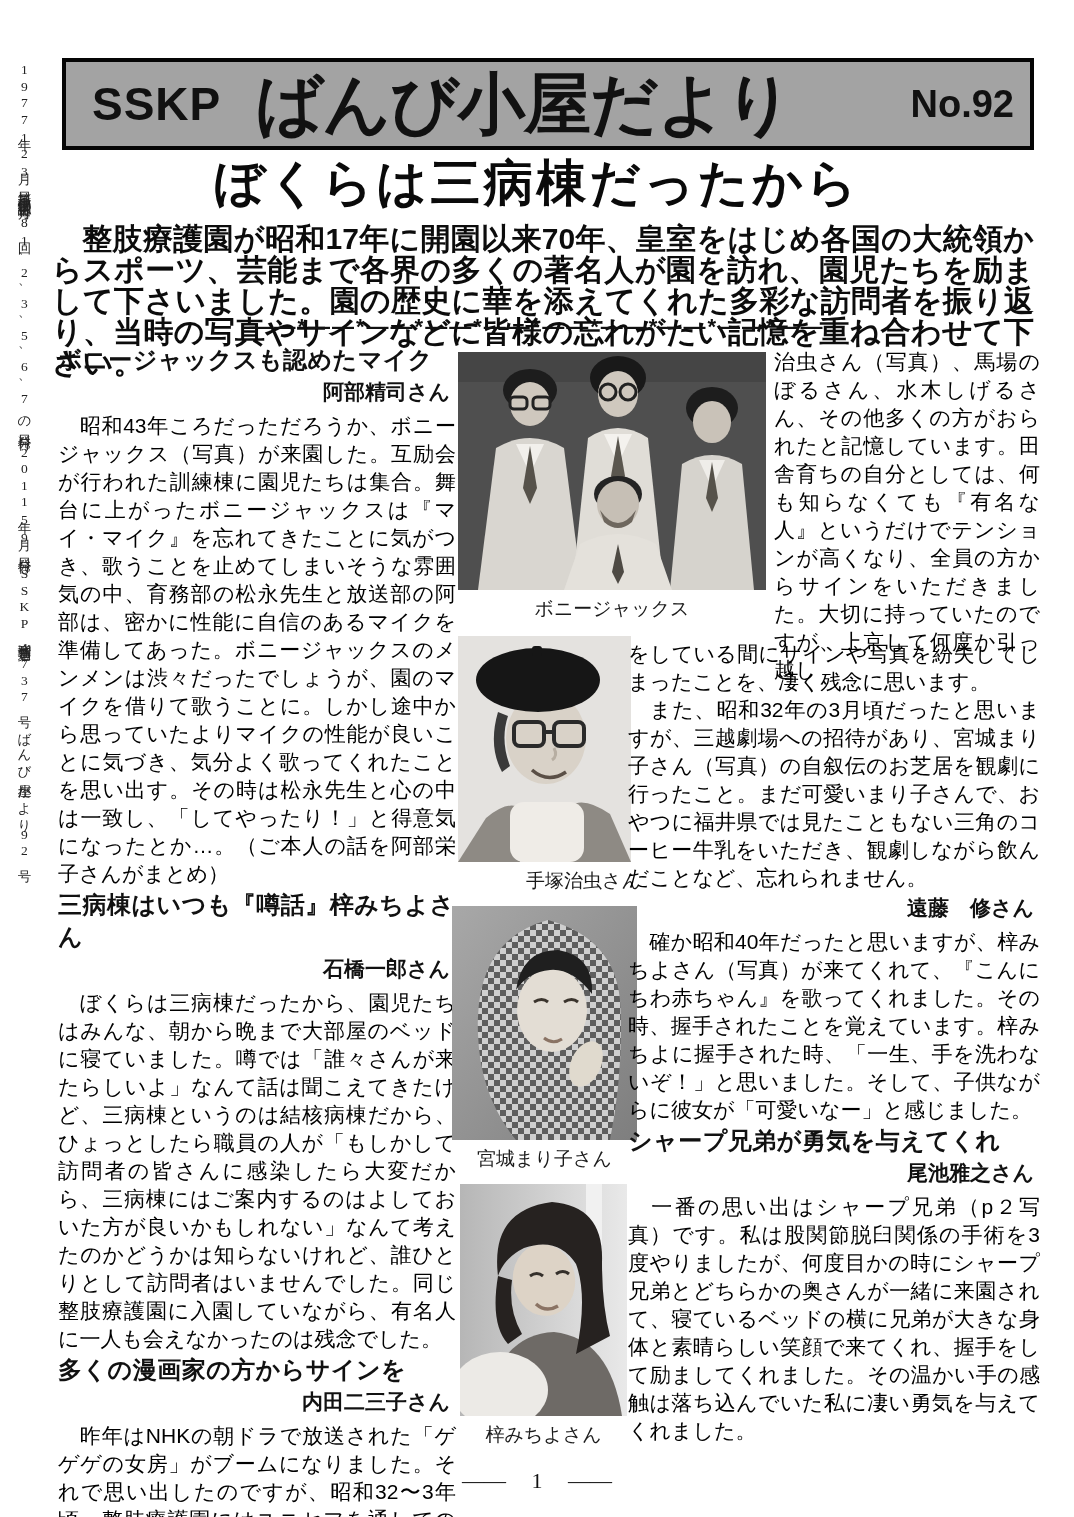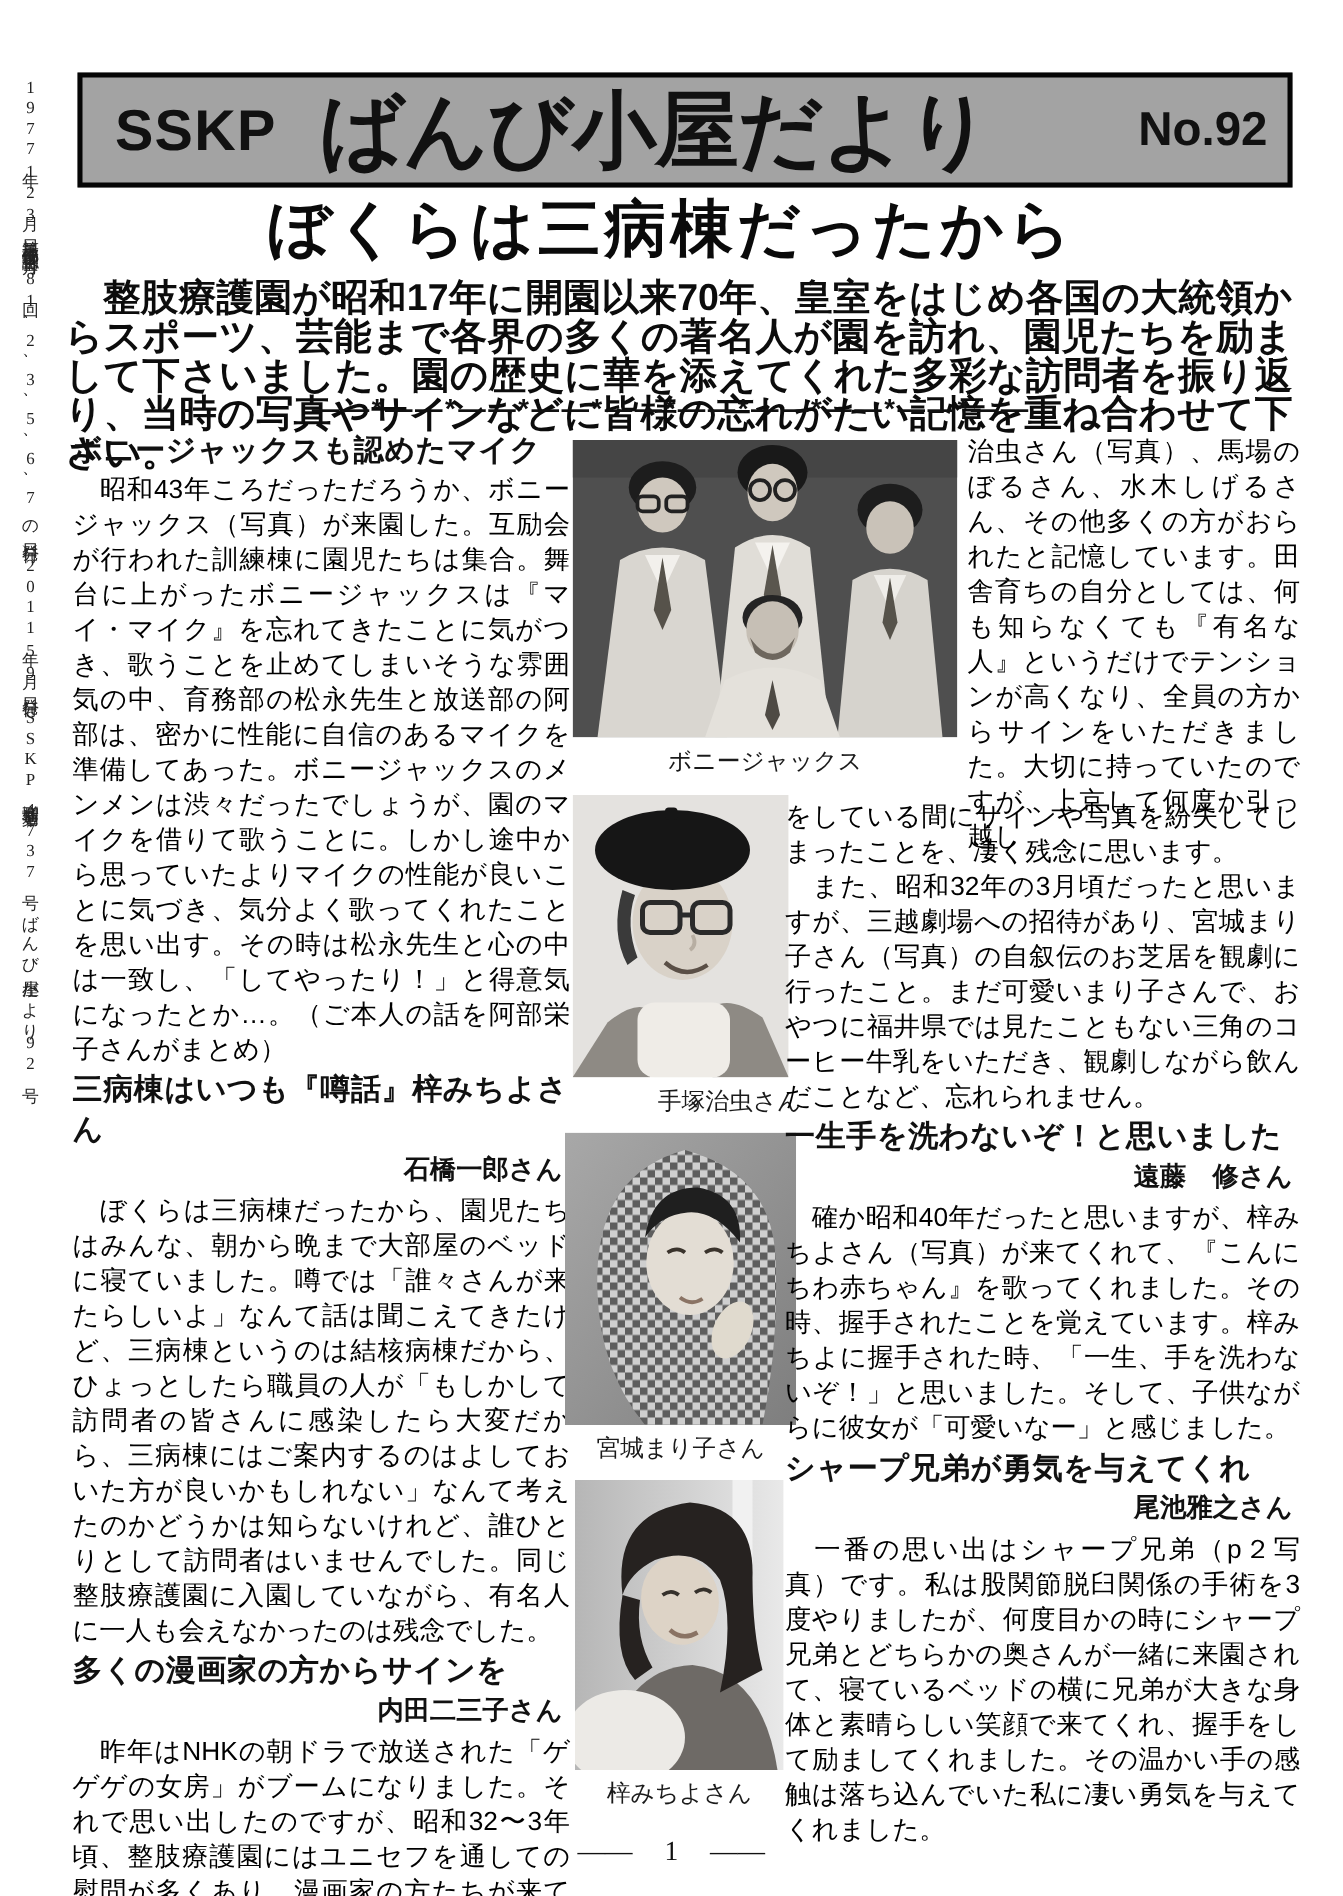--- a/index.html
+++ b/index.html
@@ -90,20 +90,21 @@
   </div>
 
   <div class="headline">ぼくらは三病棟だったから</div>
 
   <div class="intro">　整肢療護園が昭和17年に開園以来70年、皇室をはじめ各国の大統領からスポーツ、芸能まで各界の多くの著名人が園を訪れ、園児たちを励まして下さいました。園の歴史に華を添えてくれた多彩な訪問者を振り返り、当時の写真やサインなどに皆様の忘れがたい記憶を重ね合わせて下さい。</div>
 
   <div class="divider">――*――*――*――*――*――*――*――*――*――</div>
 
   <div class="col-left">
     <div class="article-title first">ボニージャックスも認めたマイク</div>
+    <div class="article-author">阿部精司さん</div>
     <div class="article-body">　昭和43年ころだっただろうか、ボニージャックス（写真）が来園した。互励会が行われた訓練棟に園児たちは集合。舞台に上がったボニージャックスは『マイ・マイク』を忘れてきたことに気がつき、歌うことを止めてしまいそうな雰囲気の中、育務部の松永先生と放送部の阿部は、密かに性能に自信のあるマイクを準備してあった。ボニージャックスのメンメンは渋々だったでしょうが、園のマイクを借りて歌うことに。しかし途中から思っていたよりマイクの性能が良いことに気づき、気分よく歌ってくれたことを思い出す。その時は松永先生と心の中は一致し、「してやったり！」と得意気になったとか…。（ご本人の話を阿部栄子さんがまとめ）</div>
 
     <div class="article-title">三病棟はいつも『噂話』梓みちよさん</div>
     <div class="article-author">石橋一郎さん</div>
     <div class="article-body">　ぼくらは三病棟だったから、園児たちはみんな、朝から晩まで大部屋のベッドに寝ていました。噂では「誰々さんが来たらしいよ」なんて話は聞こえてきたけど、三病棟というのは結核病棟だから、ひょっとしたら職員の人が「もしかして訪問者の皆さんに感染したら大変だから、三病棟にはご案内するのはよしておいた方が良いかもしれない」なんて考えたのかどうかは知らないけれど、誰ひとりとして訪問者はいませんでした。同じ整肢療護園に入園していながら、有名人に一人も会えなかったのは残念でした。</div>
 
     <div class="article-title">多くの漫画家の方からサインを</div>
     <div class="article-author">内田二三子さん</div>
     <div class="article-body">　昨年はNHKの朝ドラで放送された「ゲゲゲの女房」がブームになりました。それで思い出したのですが、昭和32〜3年頃、整肢療護園にはユニセフを通しての慰問が多くあり、漫画家の方たちが来てくださいました。手塚</div>
   </div>
@@ -211,21 +212,20 @@
   <figcaption class="photo-caption" id="cap-4">梓みちよさん</figcaption>
 
   <div class="col-right-narrow">
     <div class="article-body">治虫さん（写真）、馬場のぼるさん、水木しげるさん、その他多くの方がおられたと記憶しています。田舎育ちの自分としては、何も知らなくても『有名な人』というだけでテンションが高くなり、全員の方からサインをいただきました。大切に持っていたのですが、上京して何度か引っ越し</div>
   </div>
 
   <div class="col-right-wide">
     <div class="article-body">をしている間にサインや写真を紛失してしまったことを、凄く残念に思います。</div>
     <div class="article-body">　また、昭和32年の3月頃だったと思いますが、三越劇場への招待があり、宮城まり子さん（写真）の自叙伝のお芝居を観劇に行ったこと。まだ可愛いまり子さんで、おやつに福井県では見たこともない三角のコーヒー牛乳をいただき、観劇しながら飲んだことなど、忘れられません。</div>
 
-    <div class="article-title">一生手を洗わないぞ！と思いました</div>
     <div class="article-author">遠藤　修さん</div>
     <div class="article-body">　確か昭和40年だったと思いますが、梓みちよさん（写真）が来てくれて、『こんにちわ赤ちゃん』を歌ってくれました。その時、握手されたことを覚えています。梓みちよに握手された時、「一生、手を洗わないぞ！」と思いました。そして、子供ながらに彼女が「可愛いなー」と感じました。</div>
 
     <div class="article-title">シャープ兄弟が勇気を与えてくれ</div>
     <div class="article-author">尾池雅之さん</div>
     <div class="article-body">　一番の思い出はシャープ兄弟（p２写真）です。私は股関節脱臼関係の手術を3度やりましたが、何度目かの時にシャープ兄弟とどちらかの奥さんが一緒に来園されて、寝ているベッドの横に兄弟が大きな身体と素晴らしい笑顔で来てくれ、握手をして励ましてくれました。その温かい手の感触は落ち込んでいた私に凄い勇気を与えてくれました。</div>
   </div>
 
   <div class="footer">
     <span>――</span>

